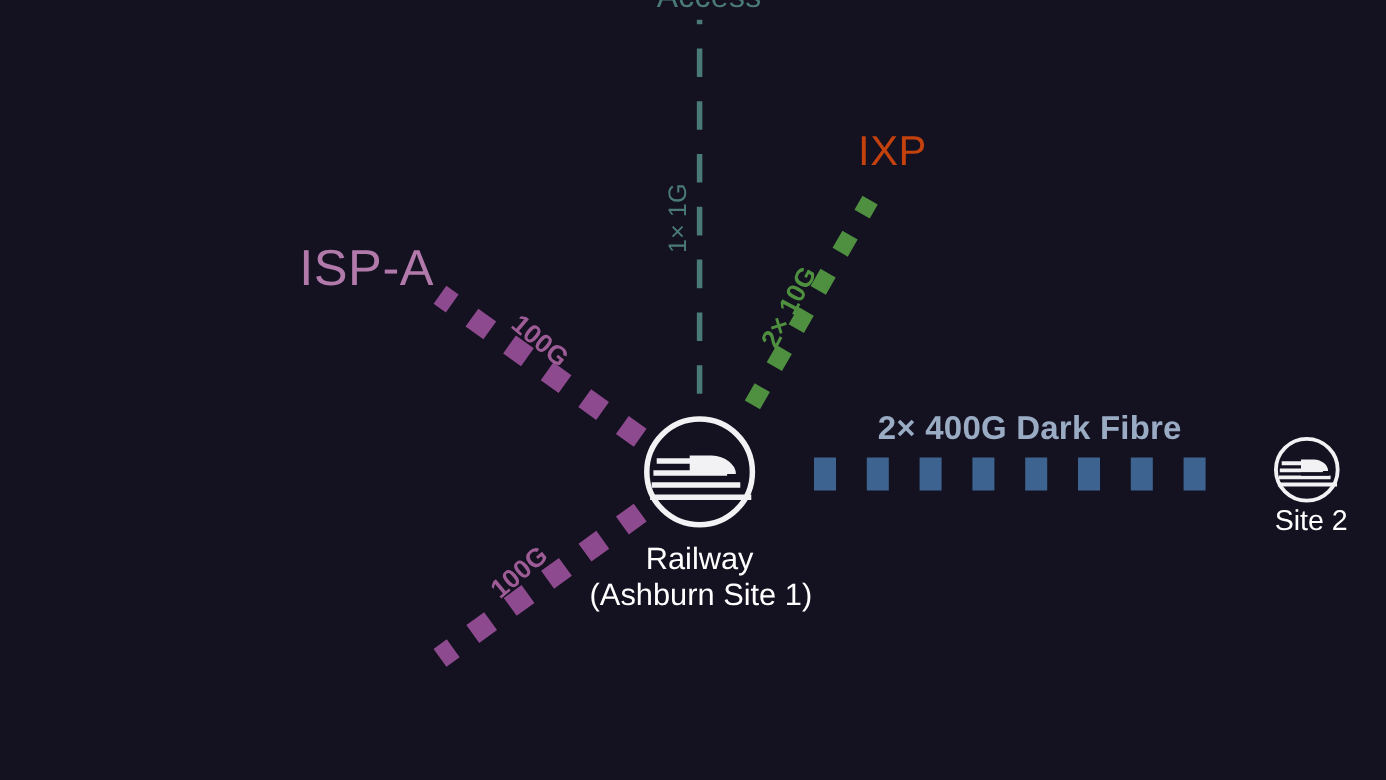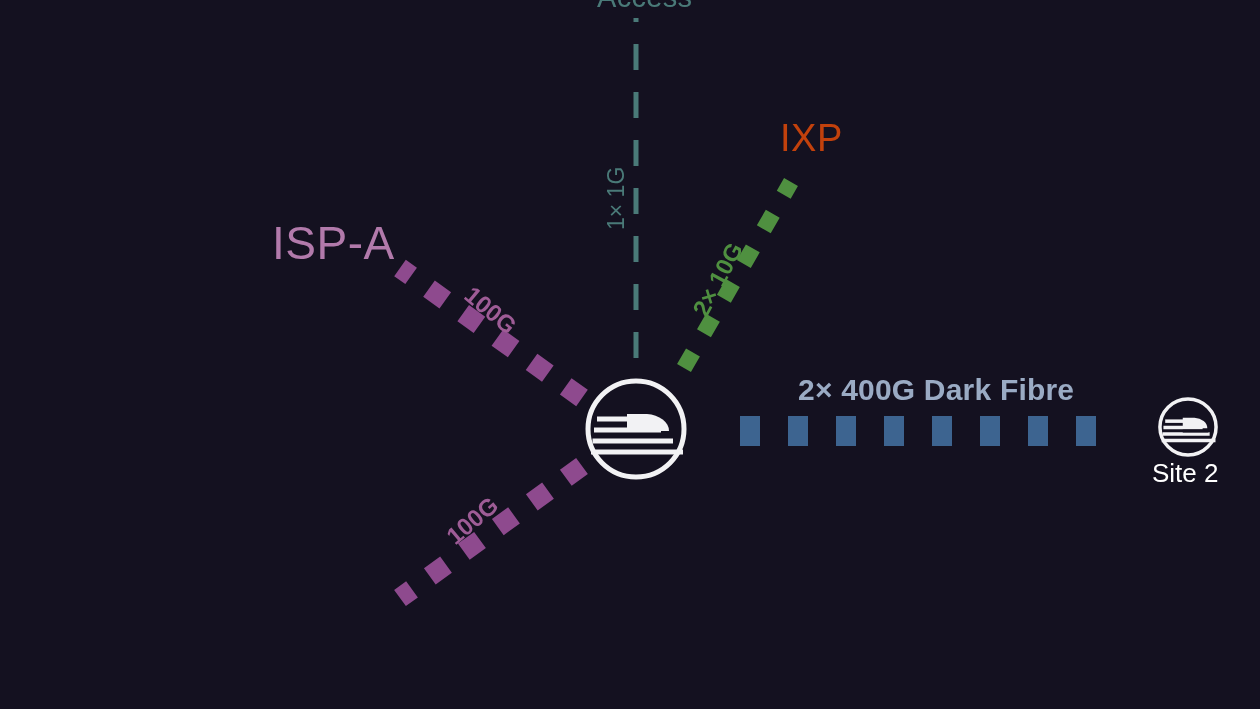--- a/index.html
+++ b/index.html
@@ -73,21 +73,21 @@
     text-align: center;
     width: 200px;
     line-height: 33px;
   }
   #site2-label {
     left: 1152px;
     top: 458px;
     font-size: 26px;
     color: #ffffff;
     width: 80px;
-    text-align: left;
+    text-align: center;
   }
   
   .link-caption {
     position: absolute;
     font-size: 24px;
     font-weight: bold;
     white-space: nowrap;
     user-select: none;
     transform-origin: left top;
   }
@@ -171,20 +171,24 @@
 
   <div class="node-label" id="isp-a-label">ISP-A</div>
 
 
   <div class="node-label" id="ixp-label">IXP</div>
 
   <div class="node-label" id="access-label">Access</div>
 
   <div class="node-label" id="darkfibre-label">2× 400G Dark Fibre</div>
 
+  <div class="node-label" id="railway-label">
+    <div>Railway</div>
+    <div>(Ashburn Site 1)</div>
+  </div>
 
   <div class="node-label" id="site2-label">Site 2</div>
 
   <div class="link-caption" id="cap-isp-a">100G</div>
 
   <div class="link-caption" id="cap-isp-b">100G</div>
 
   <div class="link-caption" id="cap-ixp">2× 10G</div>
 
   <div class="link-caption" id="cap-access">1× 1G</div>

